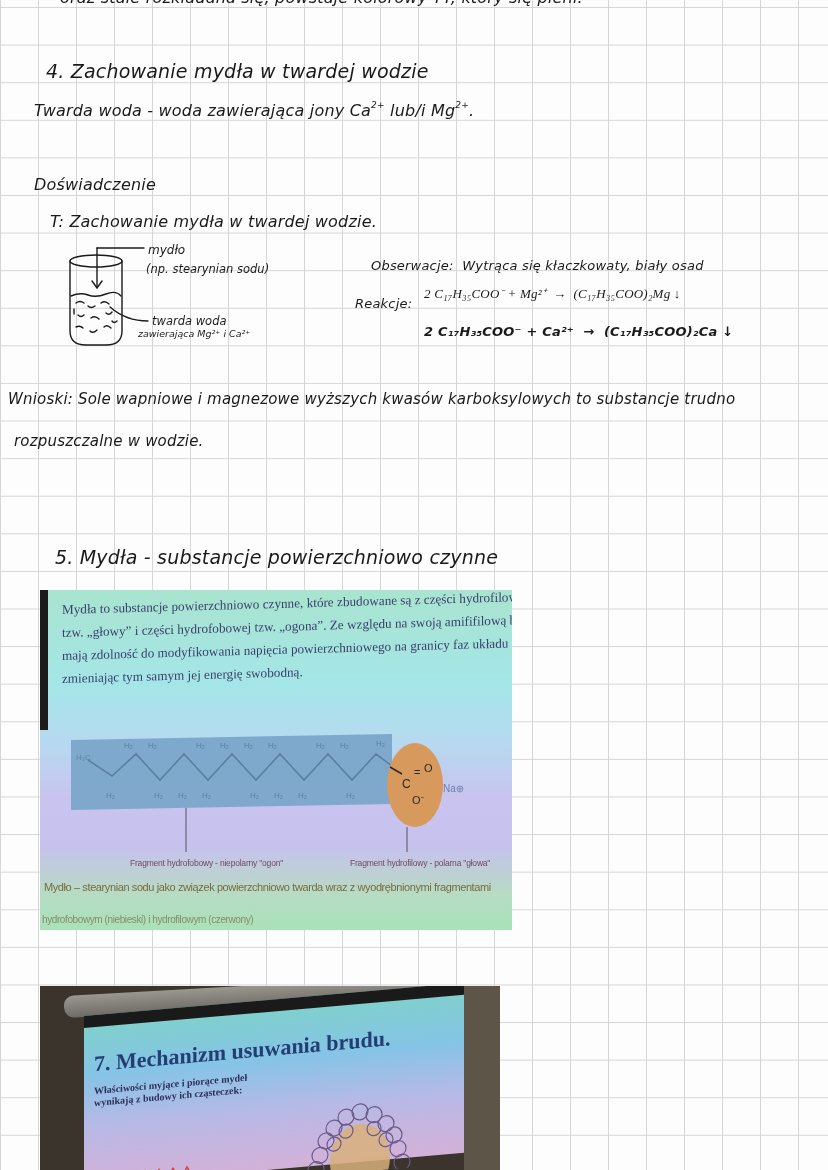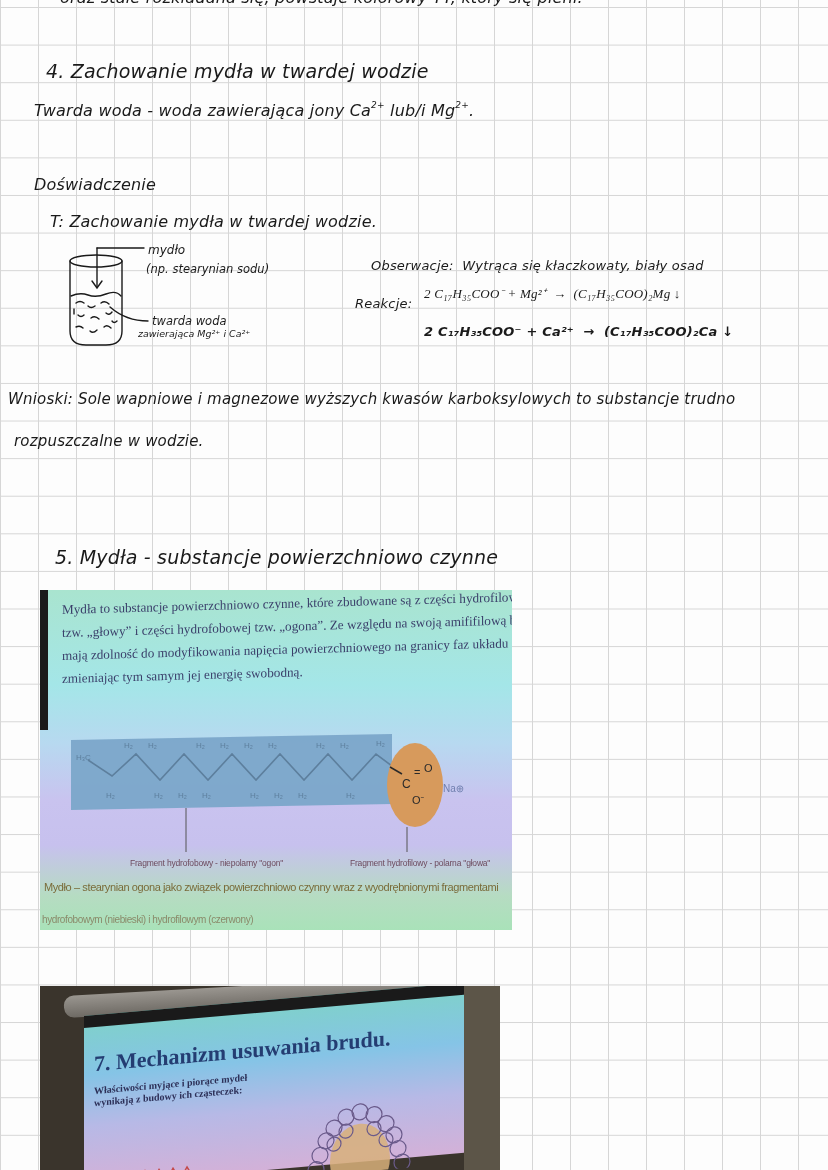--- a/index.html
+++ b/index.html
@@ -190,21 +190,21 @@
     <text x="384" y="182" font-family="Liberation Sans, sans-serif" font-size="11" fill="#2a2a2a">O</text>
     <text x="372" y="214" font-family="Liberation Sans, sans-serif" font-size="11" fill="#2a2a2a">O⁻</text>
     <text x="403" y="202" font-family="Liberation Sans, sans-serif" font-size="10" fill="#6f7fae">Na⊕</text>
 
     <line x1="146" y1="218" x2="146" y2="262" stroke="#555" stroke-width="1"></line>
     <line x1="367" y1="237" x2="367" y2="262" stroke="#555" stroke-width="1"></line>
   </svg>
 
   <div class="frag" style="left:90px; top:268px;">Fragment hydrofobowy - niepolarny "ogon"</div>
   <div class="frag" style="left:310px; top:268px;">Fragment hydrofilowy - polarna "głowa"</div>
-  <div class="caption" style="top:291px;">Mydło – stearynian ogona jako związek powierzchniowo czynny wraz z wyodrębnionymi fragmentami</div>
+  <div class="caption" style="top:291px;">Mydło – stearynian sodu jako związek powierzchniowo twarda wraz z wyodrębnionymi fragmentami</div>
   <div class="caption caption2" style="top:324px; left:2px;">hydrofobowym (niebieski) i hydrofilowym (czerwony)</div>
 </div>
 
 <div id="slide2">
   <div class="roller"></div>
   <div class="screen">
     <div class="screen-top"></div>
     <div class="title">7. Mechanizm usuwania brudu.</div>
     <div class="sub">
       <div>Właściwości myjące i piorące mydeł</div>

